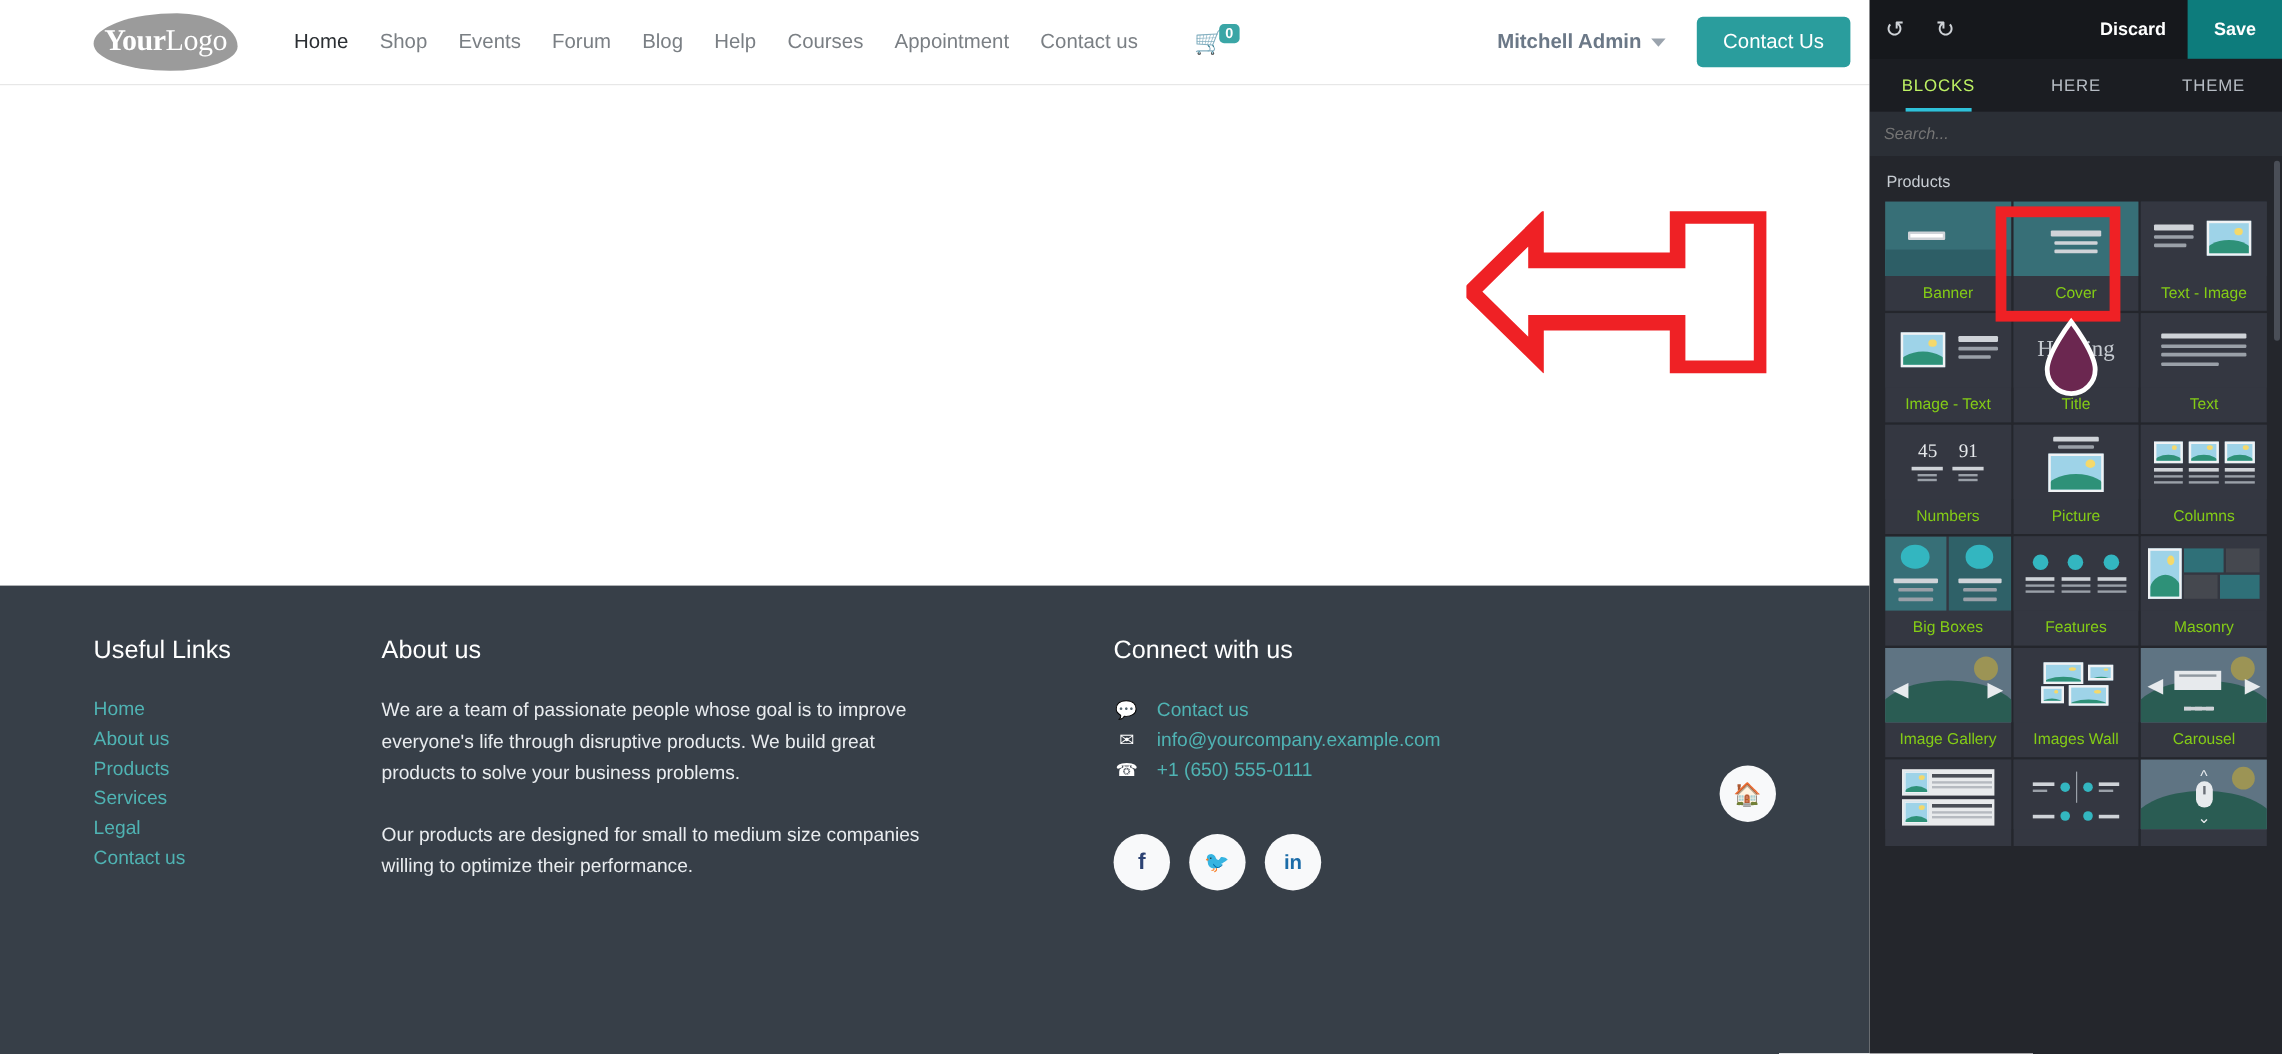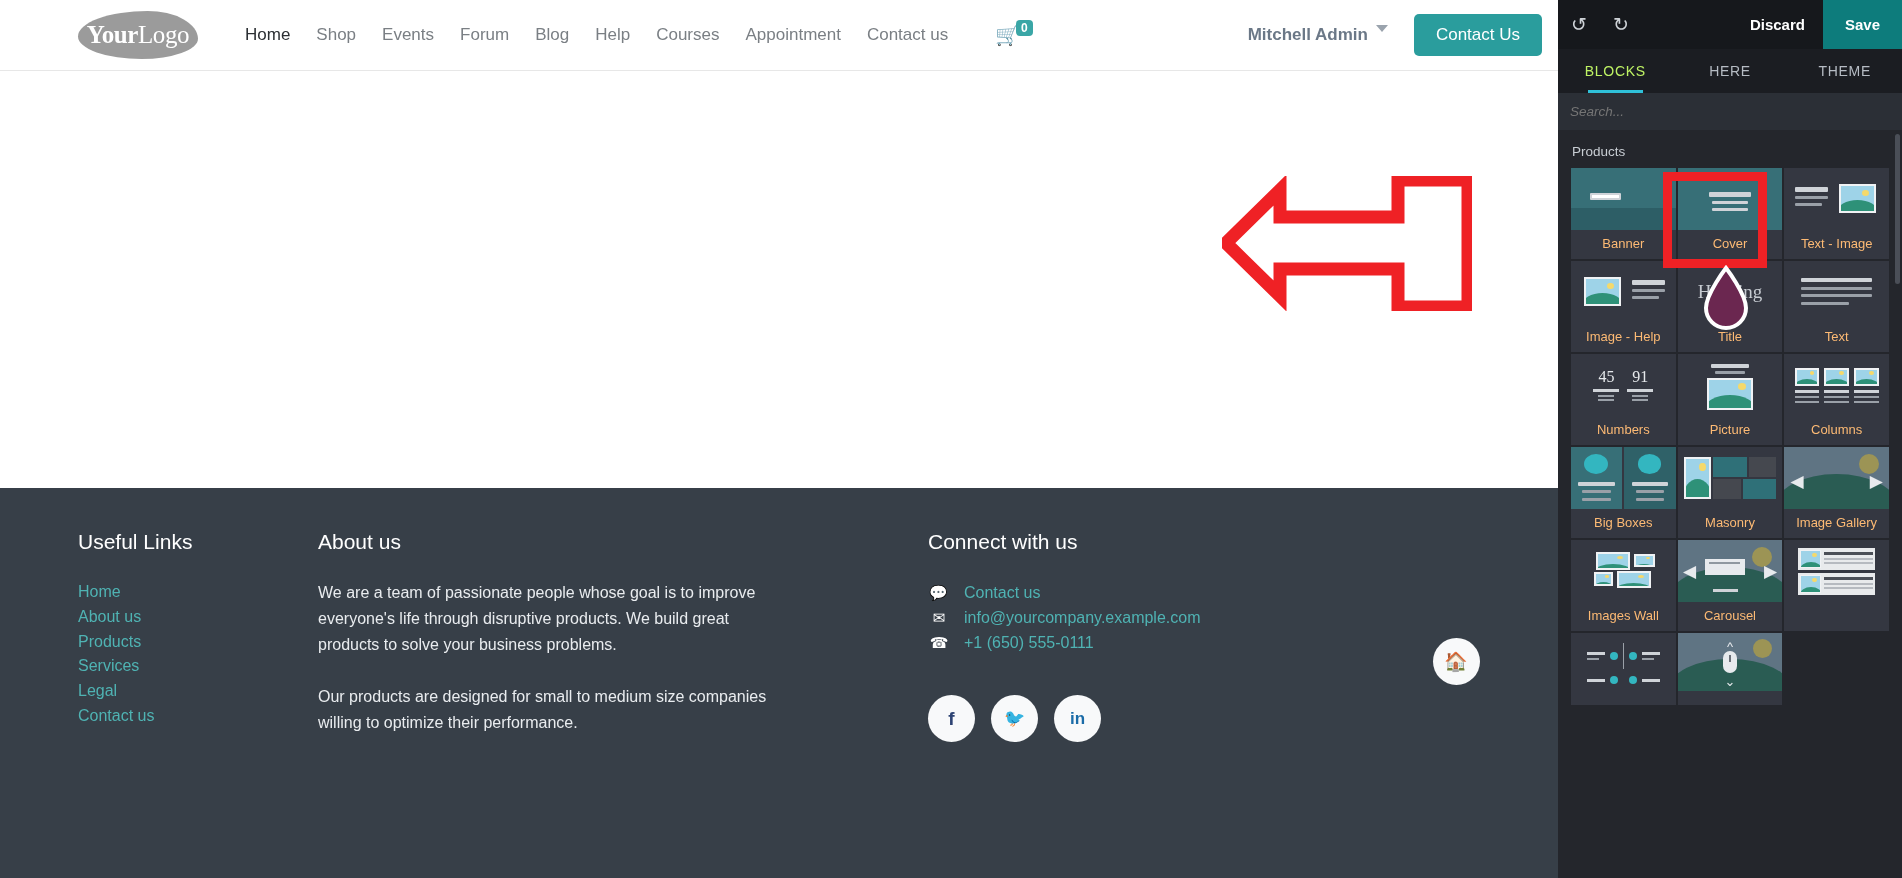--- a/index.html
+++ b/index.html
@@ -47,21 +47,21 @@
   .navlink.active { color: #2b2f33; }
   #cart-wrap { display: flex; align-items: center; margin-left: 34px; position: relative; cursor: pointer; }
   #cart-icon { font-size: 20px; color: #7a7f84; }
   #cart-badge {
     background: #3aa6a6; color: #fff; font-size: 12px; font-weight: bold;
     border-radius: 4px; padding: 1px 5px; margin-left: -4px; margin-top: -14px;
   }
   #nav-right { margin-left: auto; display: flex; align-items: center; gap: 26px; }
   #user-menu {
     font-size: 17px; font-weight: bold; color: #6b7887; cursor: pointer;
-    display: flex; gap: 8px;
+    display: flex; align-items: center; gap: 8px;
   }
   .caret { width: 0; height: 0; border-left: 6px solid transparent;
            border-right: 6px solid transparent; border-top: 7px solid #9aa3ad; }
   #contact-btn {
     background: #2a9d9d; color: #fff; font-size: 17px;
     padding: 11px 22px; border-radius: 5px; border: none; cursor: pointer;
     font-family: "Liberation Sans", sans-serif; white-space: nowrap;
   }
 
   
@@ -148,21 +148,21 @@
     background: transparent; border: none; outline: none;
     font-size: 13.5px; color: #b9bec5; font-style: italic; width: 100%;
     font-family: "Liberation Sans", sans-serif;
   }
   #ed-body { background: #24262c; height: 748px; position: relative; overflow: hidden; }
   .sect-title { font-size: 13.5px; color: #c8cdd3; padding: 14px 14px 9px 14px; }
   .blockgrid { display: grid; grid-template-columns: repeat(3, 1fr); gap: 2px; padding: 0 13px; }
   .bcell { background: #343741; padding-bottom: 0; }
   .bthumb { height: 62px; position: relative; overflow: hidden; }
   .blabel {
-    text-align: center; font-size: 13px; color: #fdba74;
+    text-align: center; font-size: 13px; color: #84cc16;
     padding: 6px 2px 8px 2px; line-height: 15px;
   }
   .bcell.tall .blabel { padding-bottom: 8px; }
 
   
   .t-teal { background: #376f77; }
   .t-dark { background: #343741; }
   .t-slate { background: #5f7483; }
   .bar { background: #cfd3d8; position: absolute; border-radius: 1px; }
   .bar.d { background: #9aa0a8; }
@@ -335,21 +335,21 @@
 
         <div class="bcell tall">
           <div class="bthumb t-dark">
             <div class="imgbox" style="left:12%;top:26%;width:36%;height:46%;">
               <div class="sun" style="right:16%;top:14%;width:20%;height:26%;"></div>
             </div>
             <div class="bar" style="left:58%;top:30%;width:32%;height:5px;"></div>
             <div class="bar d" style="left:58%;top:45%;width:32%;height:3px;"></div>
             <div class="bar d" style="left:58%;top:56%;width:26%;height:3px;"></div>
           </div>
-          <div class="blabel">Image - Help</div>
+          <div class="blabel">Image - Text</div>
         </div>
 
         <div class="bcell tall">
           <div class="bthumb t-dark" style="display:flex;align-items:center;justify-content:center;">
             <span style="font-size:19px;color:#c6cbd1;font-family:'Liberation Serif',serif;">Heading</span>
           </div>
           <div class="blabel">Title</div>
         </div>
 
         <div class="bcell tall">
@@ -432,20 +432,43 @@
             <div style="flex:1;background:#2f6168;position:relative;">
               <div class="circ" style="left:26%;top:12%;width:46%;height:32%;"></div>
               <div class="bar" style="left:14%;top:56%;width:72%;height:4px;"></div>
               <div class="bar d" style="left:22%;top:70%;width:56%;height:3px;"></div>
               <div class="bar d" style="left:22%;top:82%;width:56%;height:3px;"></div>
             </div>
           </div>
           <div class="blabel">Big Boxes</div>
         </div>
 
+        <div class="bcell">
+          <div class="bthumb t-dark" style="display:flex;gap:6px;align-items:center;justify-content:center;padding:0 10%;">
+            <div style="flex:1;">
+              <div class="circ" style="position:relative;width:13px;height:13px;margin:0 auto;"></div>
+              <div style="height:3px;background:#cfd3d8;margin-top:6px;"></div>
+              <div style="height:2px;background:#9aa0a8;margin-top:3px;"></div>
+              <div style="height:2px;background:#9aa0a8;margin-top:3px;"></div>
+            </div>
+            <div style="flex:1;">
+              <div class="circ" style="position:relative;width:13px;height:13px;margin:0 auto;"></div>
+              <div style="height:3px;background:#cfd3d8;margin-top:6px;"></div>
+              <div style="height:2px;background:#9aa0a8;margin-top:3px;"></div>
+              <div style="height:2px;background:#9aa0a8;margin-top:3px;"></div>
+            </div>
+            <div style="flex:1;">
+              <div class="circ" style="position:relative;width:13px;height:13px;margin:0 auto;"></div>
+              <div style="height:3px;background:#cfd3d8;margin-top:6px;"></div>
+              <div style="height:2px;background:#9aa0a8;margin-top:3px;"></div>
+              <div style="height:2px;background:#9aa0a8;margin-top:3px;"></div>
+            </div>
+          </div>
+          <div class="blabel">Features</div>
+        </div>
 
         <div class="bcell">
           <div class="bthumb t-dark" style="padding:10px 6px;">
             <div style="display:flex;gap:2px;height:100%;">
               <div class="imgbox" style="position:relative;width:30%;height:100%;">
                   <div class="sun" style="right:16%;top:10%;width:26%;height:22%;"></div>
                 </div>
               <div style="flex:1;display:flex;flex-direction:column;gap:2px;">
                 <div style="flex:1;display:flex;gap:2px;">
                   <div style="flex:1.2;background:#2f7078;"></div>

